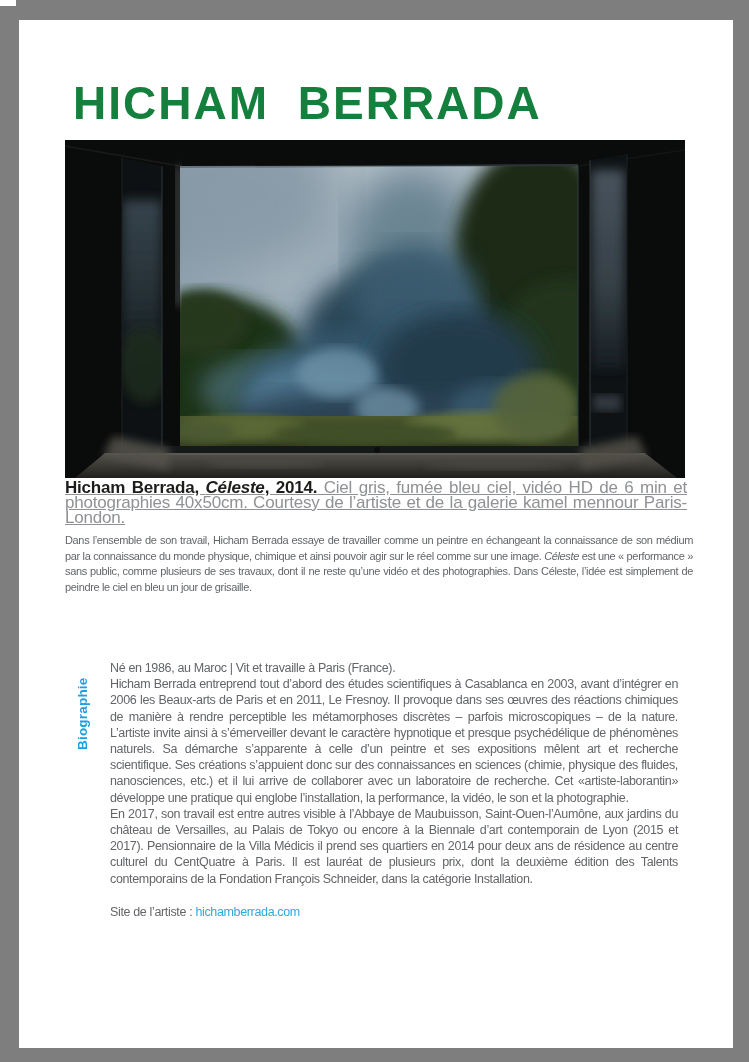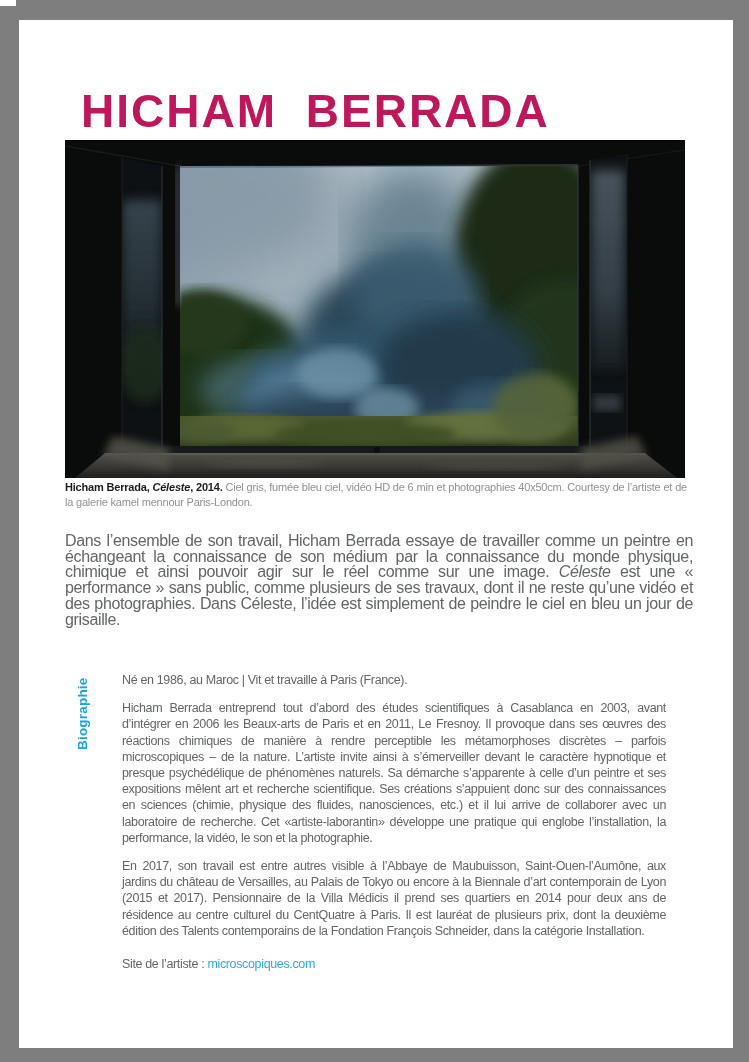--- a/index.html
+++ b/index.html
@@ -7,53 +7,53 @@
     width:749px;height:1062px;position:relative;overflow:hidden;
     background:#7e7e7e;
     font-family:"Liberation Sans", sans-serif;
   }
   .corner-notch{position:absolute;left:0;top:0;width:16px;height:6px;background:#ffffff;}
   .page{
     position:absolute;left:19px;top:20px;width:714px;height:1028px;
     background:#ffffff;
   }
   .title{
-    position:absolute;left:46px;top:48px;margin:16px;
-    font-size:46px;font-weight:bold;color:#be185d;
+    position:absolute;left:46px;top:48px;margin:8px;
+    font-size:46px;font-weight:bold;color:#15803d;
     letter-spacing:2px;word-spacing:14px;white-space:nowrap;
   }
   .photo{
     position:absolute;left:46px;top:120px;width:620px;height:338px;margin:0;
     background:#0a0b0b;
   }
   .photo svg{display:block;}
   .caption{
     position:absolute;left:46px;top:460px;width:622px;margin:0;
-    font-size:11px;line-height:15px;letter-spacing:-0.2px;
-    color:#8f9194;text-align:justify;
+    font-size:17px;line-height:15px;letter-spacing:-0.2px;
+    color:#8f9194;text-align:justify;text-decoration:underline;
   }
   .caption b{color:#1d1d1b;}
   .caption b i{font-style:italic;}
   .intro{
     position:absolute;left:46px;top:513px;width:628px;
-    font-size:16px;line-height:15.7px;letter-spacing:-0.35px;
+    font-size:11px;line-height:15.7px;letter-spacing:-0.35px;
     color:#636569;text-align:justify;
   }
   .intro p{margin:0;}
   .bio-label{
     position:absolute;left:56px;top:640px;height:90px;
     writing-mode:vertical-rl;transform:rotate(180deg);
     font-size:13.5px;font-weight:bold;color:#1ea0da;letter-spacing:0.2px;
   }
   .bio-text{
     position:absolute;left:91px;top:640px;width:568px;
     font-size:12.5px;line-height:16.2px;letter-spacing:-0.35px;
     color:#636569;text-align:justify;
   }
-  .bio-text p{margin:12px;}
+  .bio-text p{margin:0;}
   .site-line{margin-top:17px !important;text-align:left;}
   .site-line a{color:#2EA9DE;text-decoration:none;}
 </style>
 </head>
 <body>
 
 <div class="corner-notch"></div>
 
 <div class="page">
 
@@ -203,16 +203,16 @@
   <div class="intro">
     <p><span>Dans l’ensemble de son travail, Hicham Berrada essaye de travailler comme un peintre en échangeant la connaissance de son médium par la connaissance du monde physique, chimique et ainsi pouvoir agir sur le réel comme sur une image. </span><i>Céleste</i><span> est une « performance » sans public, comme plusieurs de ses travaux, dont il ne reste qu’une vidéo et des photographies. Dans Céleste, l’idée est simplement de peindre le ciel en bleu un jour de grisaille.</span></p>
   </div>
 
   <div class="bio-label">Biographie</div>
 
   <div class="bio-text">
     <p>Né en 1986, au Maroc | Vit et travaille à Paris (France).</p>
     <p>Hicham Berrada entreprend tout d’abord des études scientifiques à Casablanca en 2003, avant d’intégrer en 2006 les Beaux-arts de Paris et en 2011, Le Fresnoy. Il provoque dans ses œuvres des réactions chimiques de manière à rendre perceptible les métamorphoses discrètes – parfois microscopiques – de la nature. L’artiste invite ainsi à s’émerveiller devant le caractère hypnotique et presque psychédélique de phénomènes naturels. Sa démarche s’apparente à celle d’un peintre et ses expositions mêlent art et recherche scientifique. Ses créations s’appuient donc sur des connaissances en sciences (chimie, physique des fluides, nanosciences, etc.) et il lui arrive de collaborer avec un laboratoire de recherche. Cet «artiste-laborantin» développe une pratique qui englobe l’installation, la performance, la vidéo, le son et la photographie.</p>
     <p>En 2017, son travail est entre autres visible à l’Abbaye de Maubuisson, Saint-Ouen-l’Aumône, aux jardins du château de Versailles, au Palais de Tokyo ou encore à la Biennale d’art contemporain de Lyon (2015 et 2017). Pensionnaire de la Villa Médicis il prend ses quartiers en 2014 pour deux ans de résidence au centre culturel du CentQuatre à Paris. Il est lauréat de plusieurs prix, dont la deuxième édition des Talents contemporains de la Fondation François Schneider, dans la catégorie Installation.</p>
-    <p class="site-line"><span>Site de l’artiste : </span><a href="#">microscopiques.com</a></p>
+    <p class="site-line"><span>Site de l’artiste : </span><a href="#">hichamberrada.com</a></p>
   </div>
 
 </div>
 
 </body></html>

